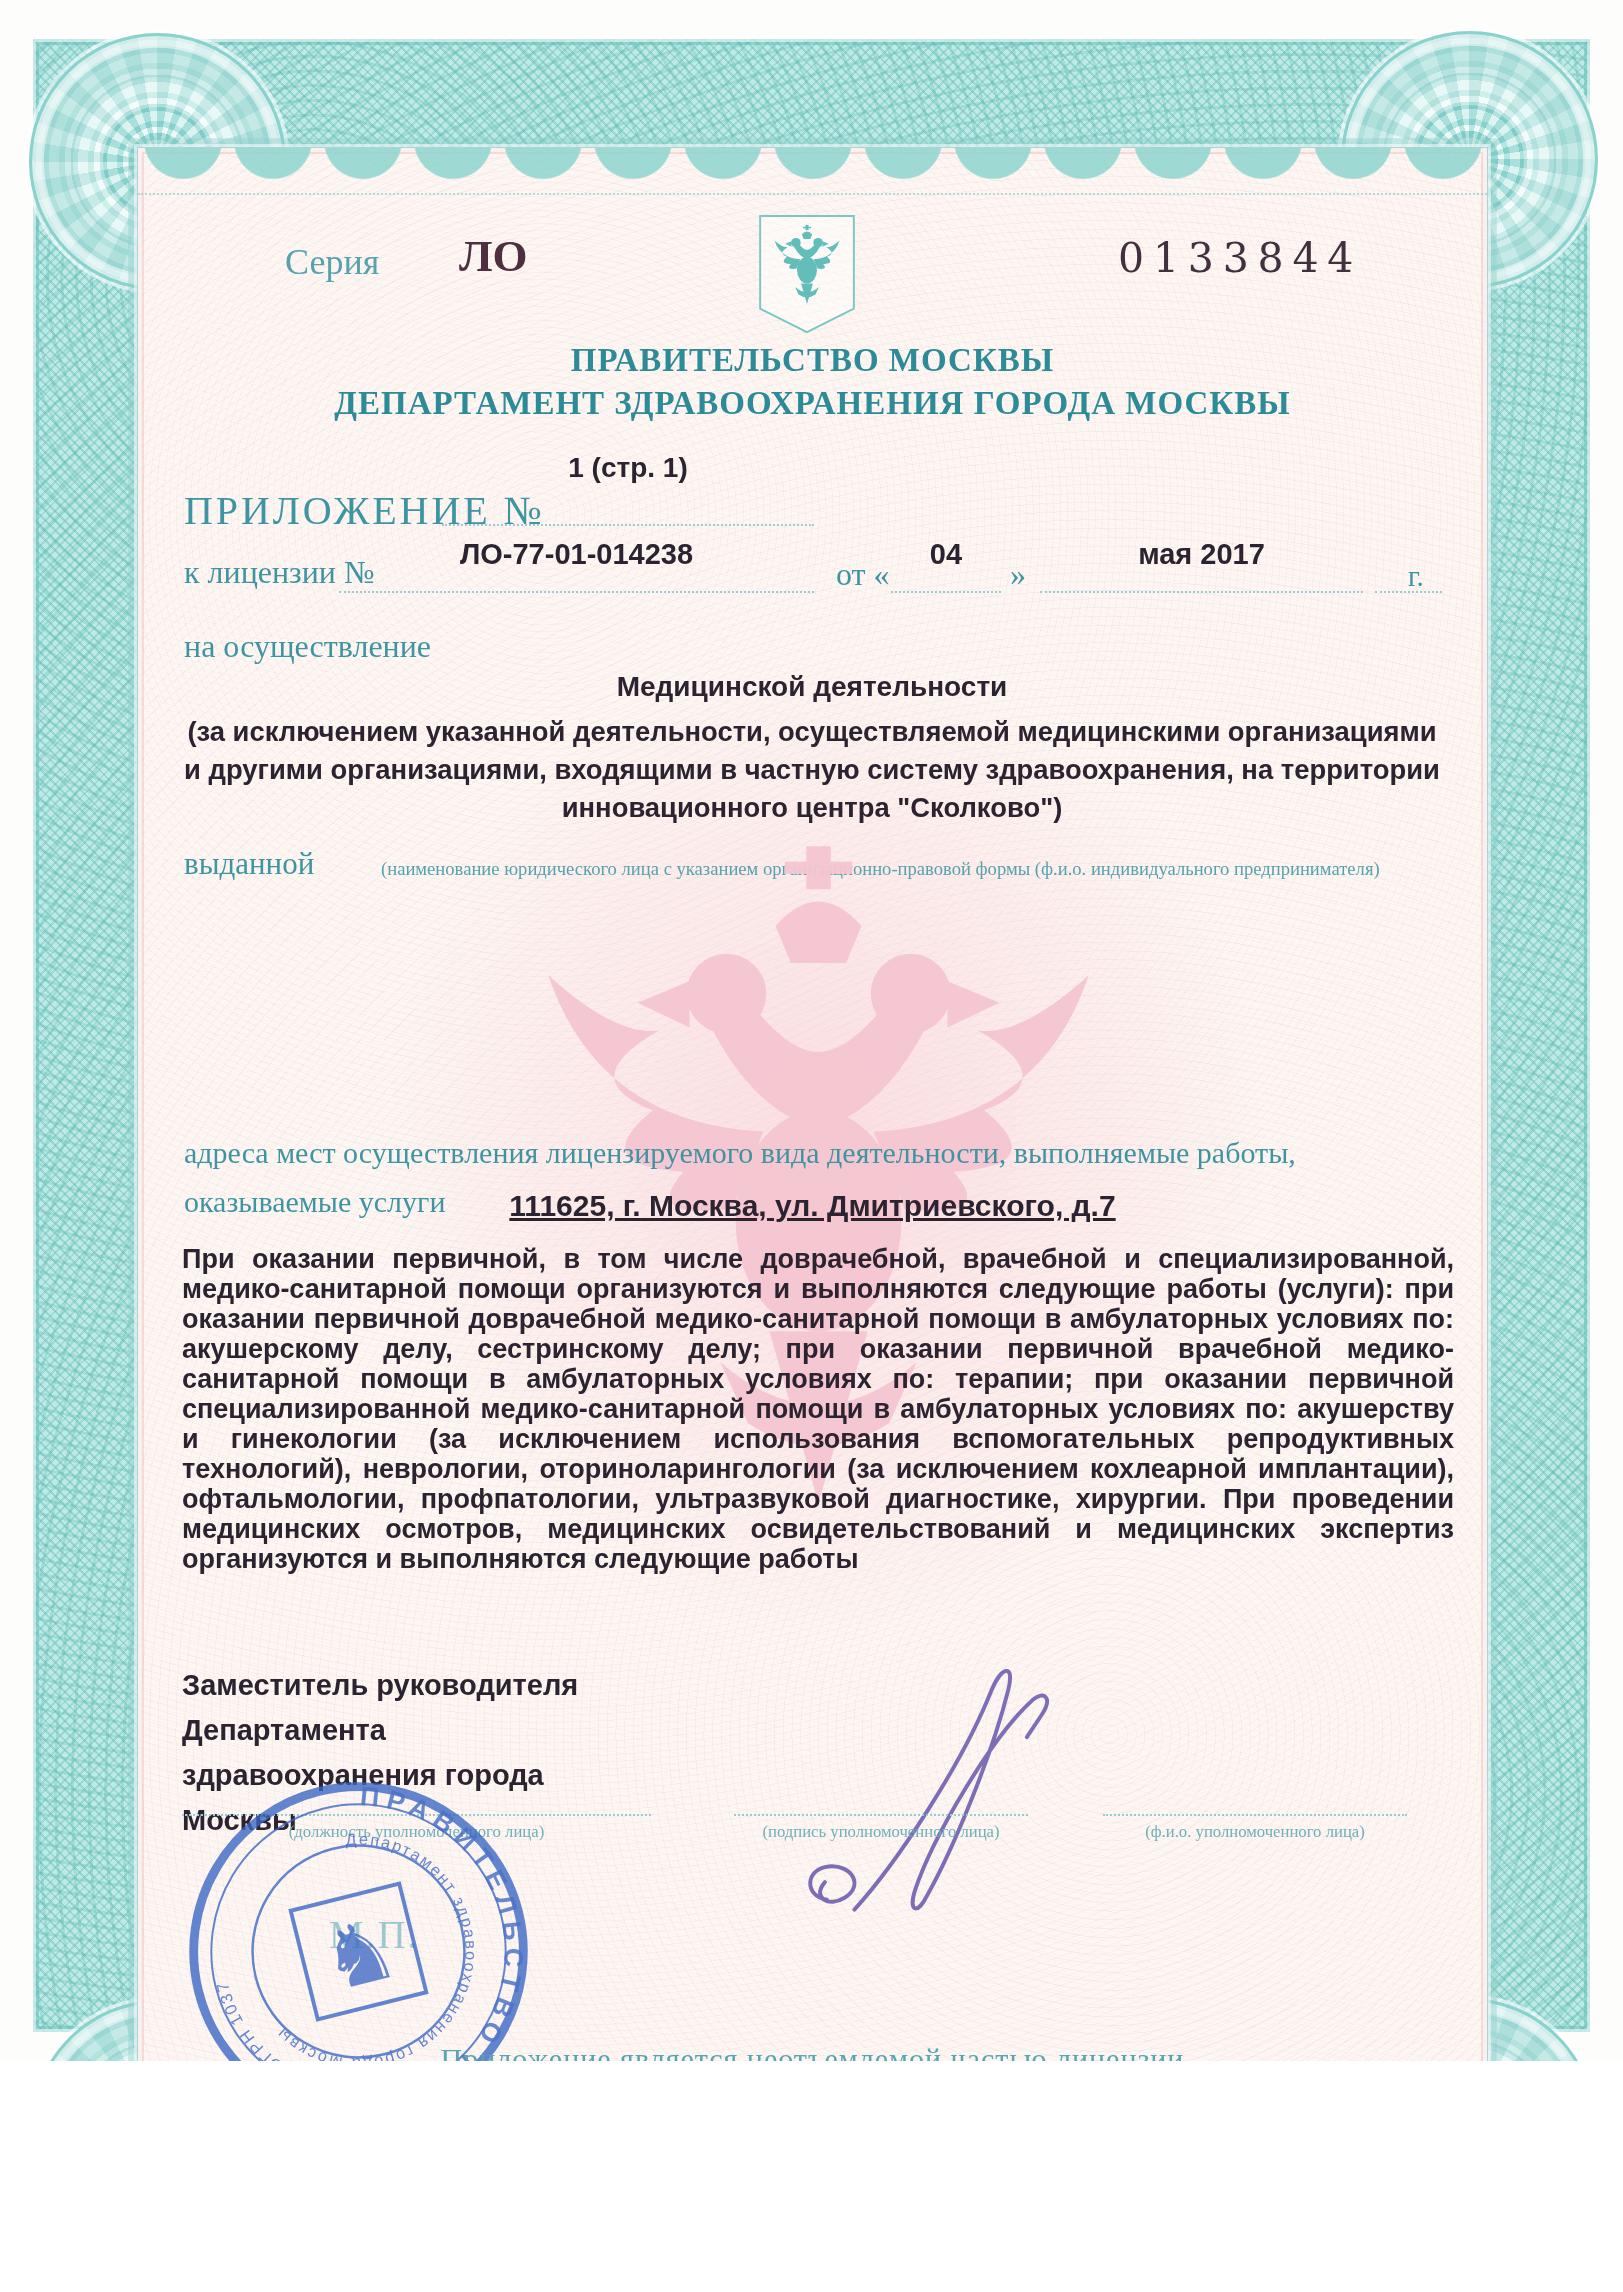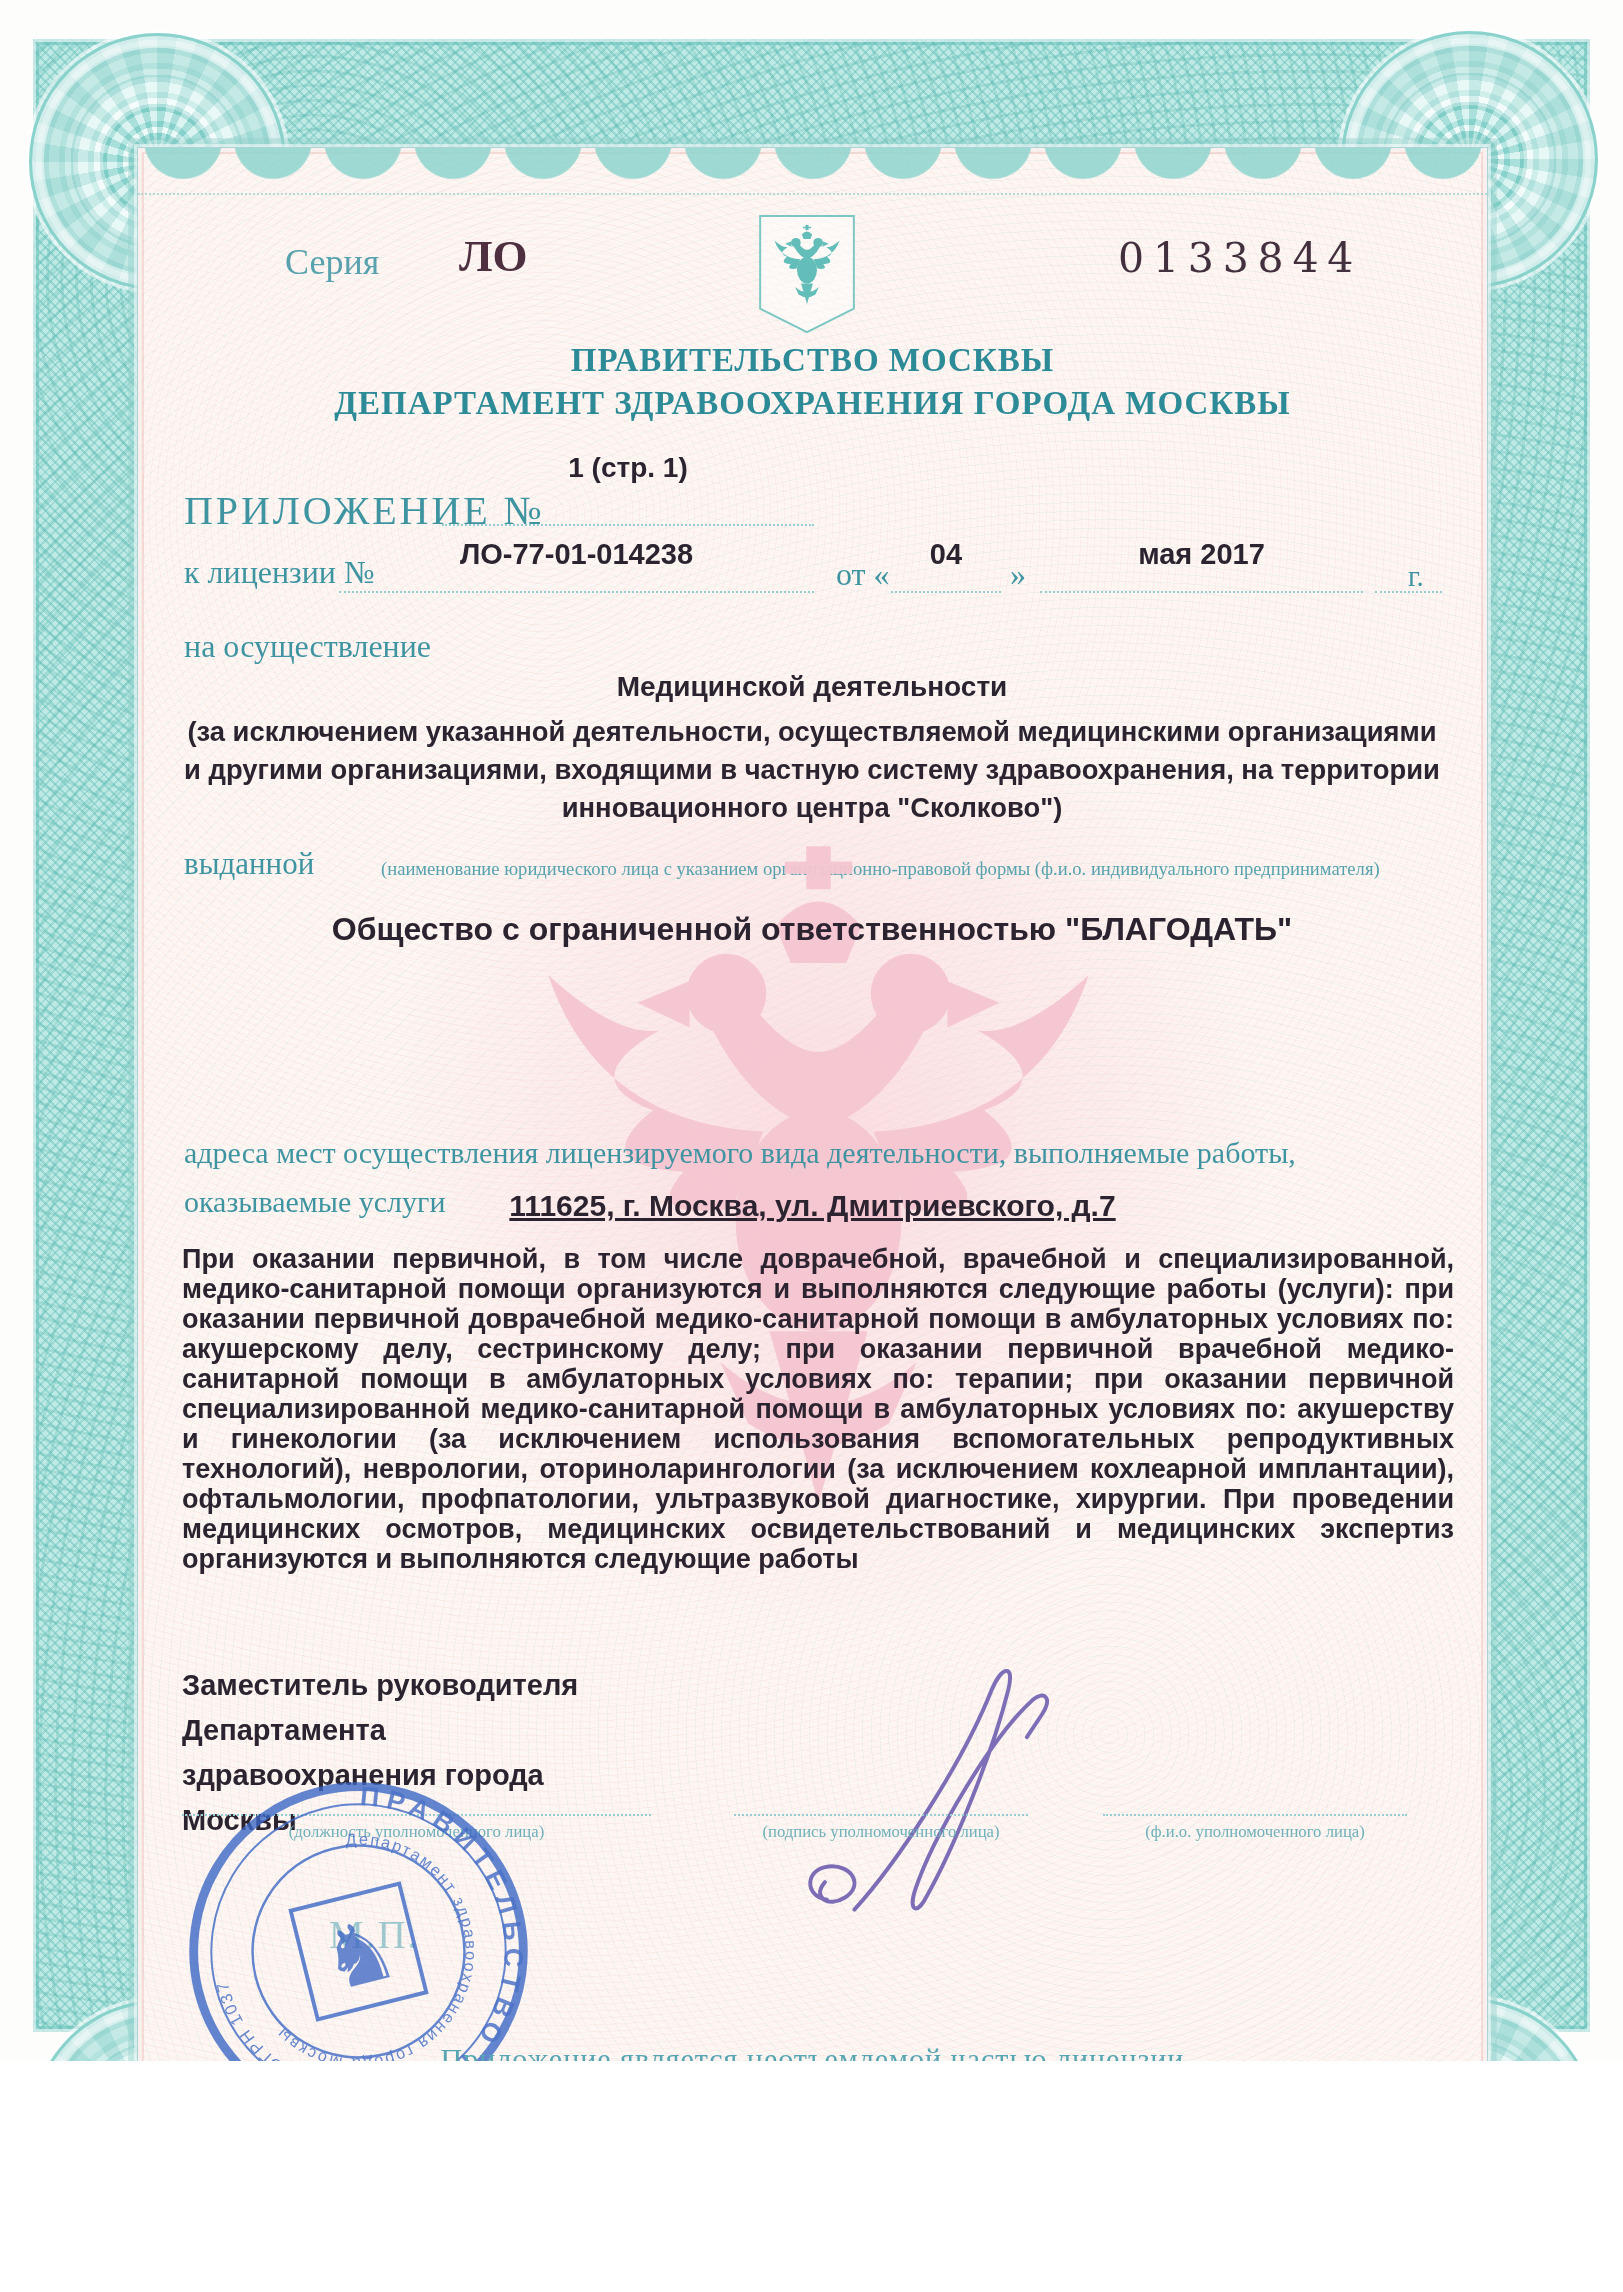--- a/index.html
+++ b/index.html
@@ -130,21 +130,20 @@
     <div class="abs center sans-b" style="left:39px;top:523px;width:1270px;font-size:28px;">Медицинской деятельности</div>
     <div class="abs center sans-b" style="left:39px;top:565px;width:1270px;font-size:27.4px;line-height:38px;">(за исключением указанной деятельности, осуществляемой медицинскими организациями и другими организациями, входящими в частную систему здравоохранения, на территории инновационного центра "Сколково")</div>
 
     <span class="abs serif teal" style="left:46px;top:698px;font-size:31px;">выданной</span>
     <span class="abs serif teal-soft" style="left:243px;top:710px;font-size:18.6px;">(наименование юридического лица с указанием организационно-правовой формы  (ф.и.о. индивидуального предпринимателя)</span>
 
     <svg class="abs watermark" style="left:372px;top:686px;" width="617" height="706" viewBox="0 0 200 230">
       <use href="#eagle"></use>
     </svg>
 
-    <div class="abs center sans-b" style="left:39px;top:763px;width:1270px;font-size:32px;">Общество с ограниченной ответственностью "БЛАГОДАТЬ"</div>
 
     <div class="abs serif teal" style="left:46px;top:988px;font-size:30px;">адреса мест осуществления лицензируемого вида деятельности, выполняемые работы,</div>
     <div class="abs serif teal" style="left:46px;top:1037px;font-size:30px;">оказываемые услуги</div>
     <div class="abs center sans-b" style="left:196px;top:1041px;width:957px;font-size:30px;text-decoration:underline;">111625, г. Москва, ул. Дмитриевского, д.7</div>
 
     <div class="abs sans-b" style="left:44px;top:1096px;width:1272px;font-size:27px;line-height:30px;text-align:justify;">При оказании первичной, в том числе доврачебной, врачебной и специализированной, медико-санитарной помощи организуются и выполняются следующие работы (услуги): при оказании первичной доврачебной медико-санитарной помощи в амбулаторных условиях по: акушерскому делу, сестринскому делу; при оказании первичной врачебной медико-санитарной помощи в амбулаторных условиях по: терапии; при оказании первичной специализированной медико-санитарной помощи в амбулаторных условиях по: акушерству и гинекологии (за исключением использования вспомогательных репродуктивных технологий), неврологии, оториноларингологии (за исключением кохлеарной имплантации), офтальмологии, профпатологии, ультразвуковой диагностике, хирургии. При проведении медицинских осмотров, медицинских освидетельствований и медицинских экспертиз организуются и выполняются следующие работы</div>
 
     <div class="abs sans-b prelines" style="left:44px;top:1515px;font-size:29px;line-height:45px;">Заместитель руководителя
 Департамента
 здравоохранения города

